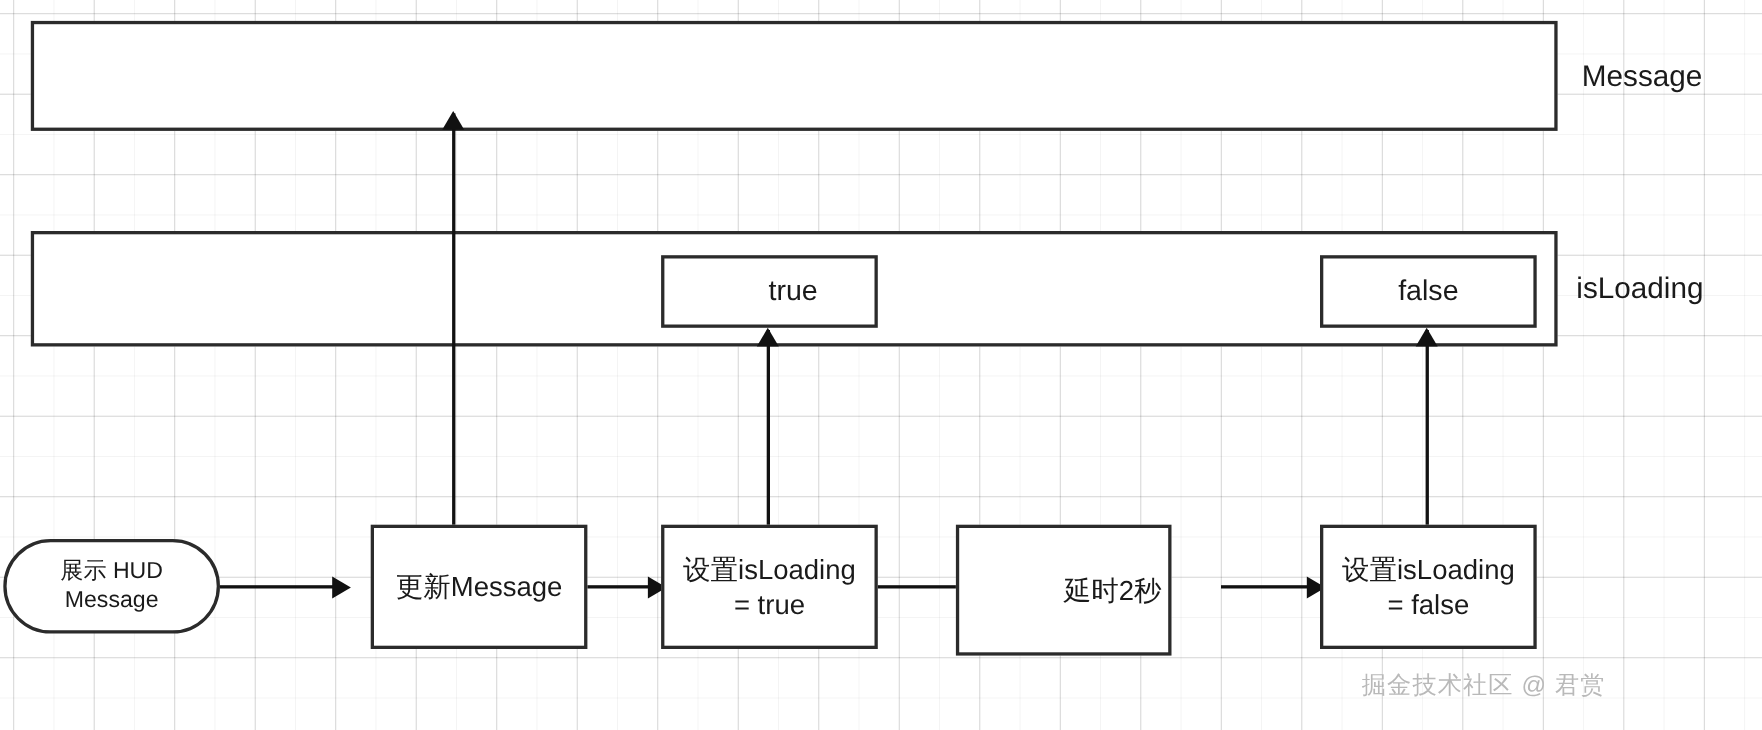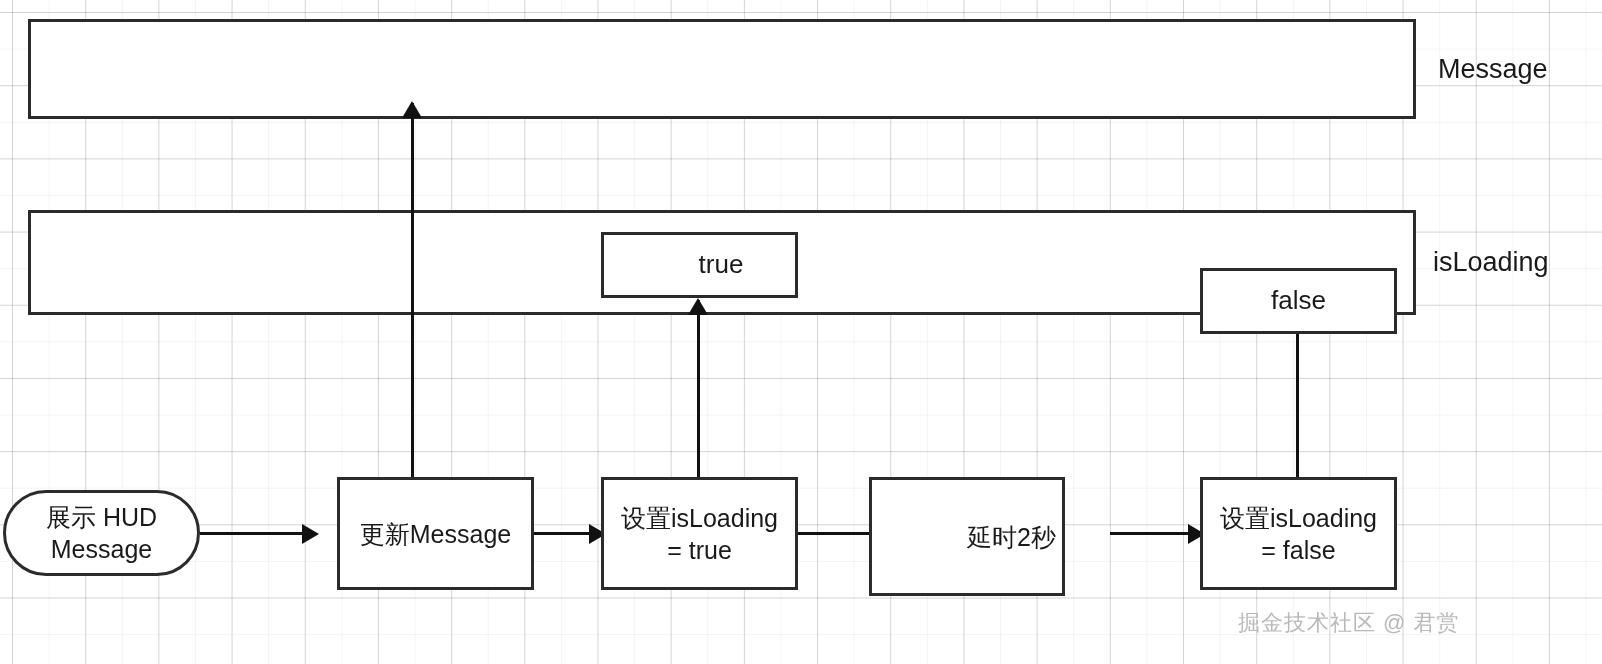--- a/index.html
+++ b/index.html
@@ -51,21 +51,21 @@
     justify-content: center;
     text-align: center;
     color: #1a1a1a;
     line-height: 1.28;
     z-index: 6;
   }
   .node.value-node { font-size: 26px; }
   .node.proc-node  { font-size: 25px; }
   .node.stadium {
     border-radius: 999px;
-    font-size: 25px;
+    font-size: 21px;
     justify-content: center;
   }
   .node .node-text { display: block; padding: 0 6px; }
 
   
   .conn {
     position: absolute;
     background: #111111;
     z-index: 4;
   }
@@ -128,21 +128,21 @@
   <div class="arrow-head right" style="left:903px; top:524px;"></div>
 
   <div class="conn h" style="left:1110px; top:532px; width:92px;"></div>
   <div class="arrow-head right" style="left:1188px; top:524px;"></div>
 
 
   <div class="node value-node" style="left:601px; top:232px; width:197px; height:66px;padding-left:43px;">
     <span class="node-text">true</span>
   </div>
 
-  <div class="node value-node" style="left:1200px; top:232px; width:197px; height:66px;margin-top:36px;">
+  <div class="node value-node" style="left:1200px; top:232px; width:197px; height:66px;">
     <span class="node-text">false</span>
   </div>
 
   <div class="node stadium" style="left:3px; top:490px; width:197px; height:86px;">
     <span class="node-text">
       <span>展示 HUD</span><br>
       <span>Message</span>
     </span>
   </div>
 

